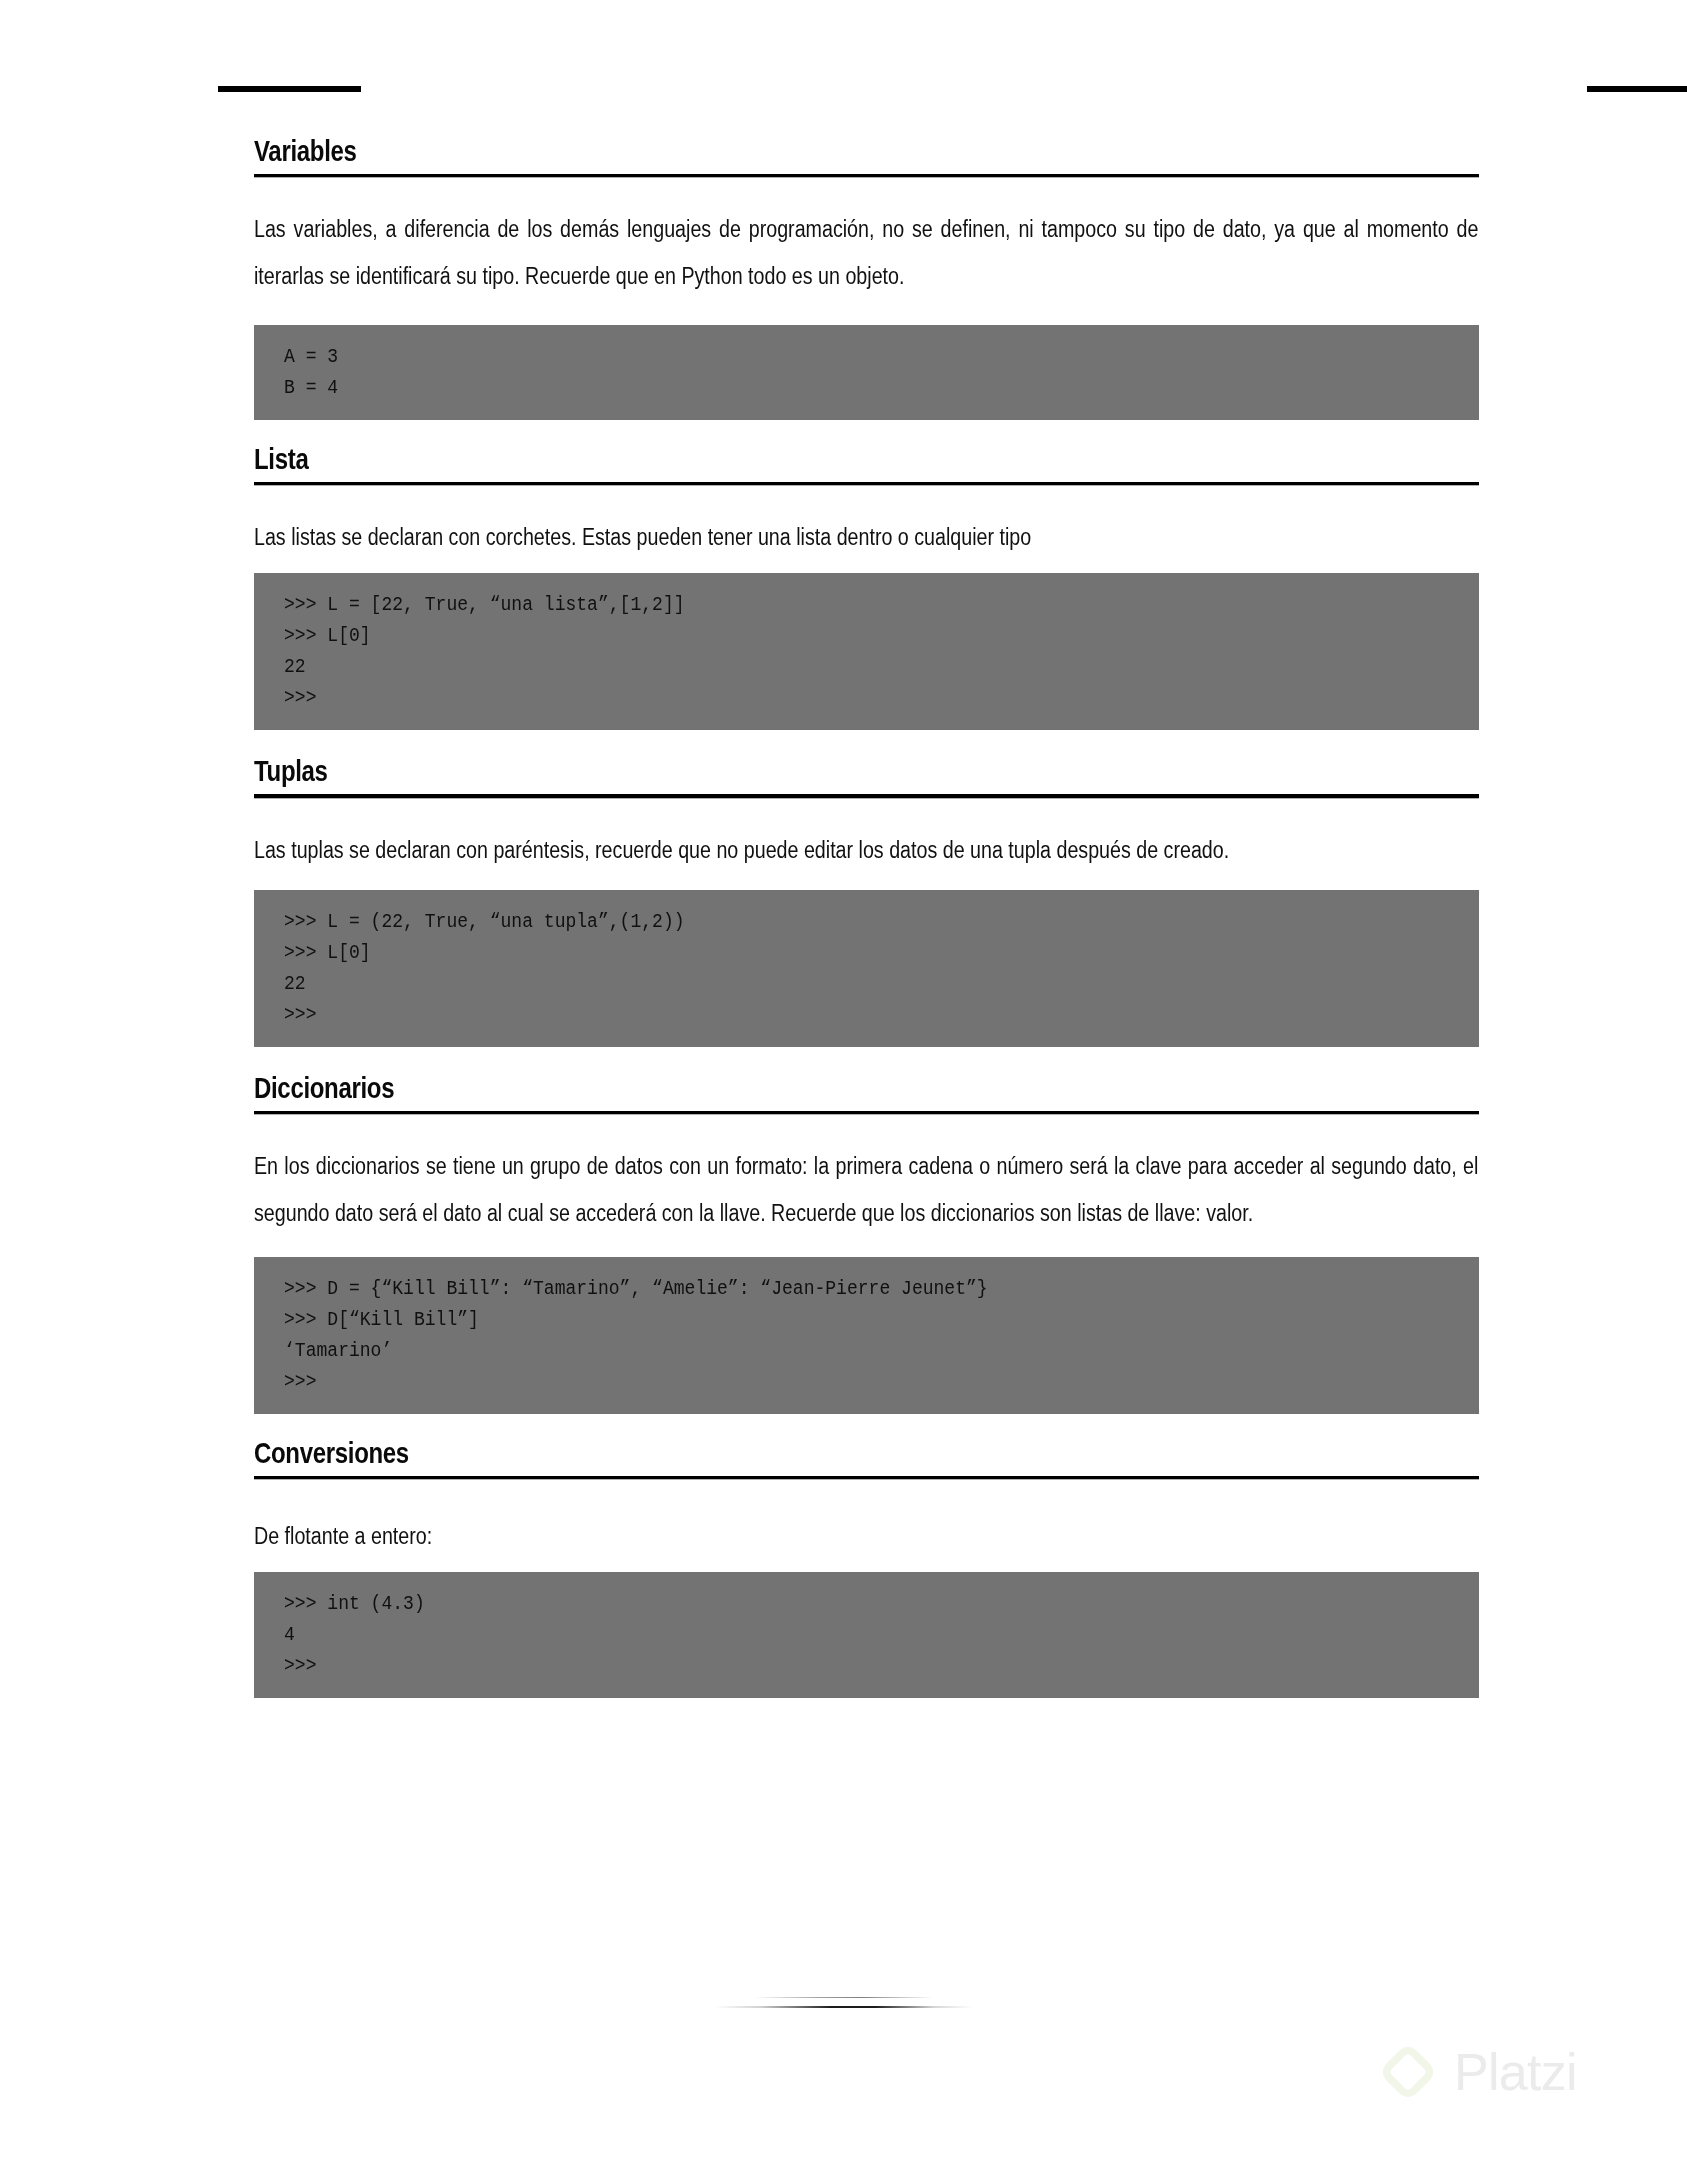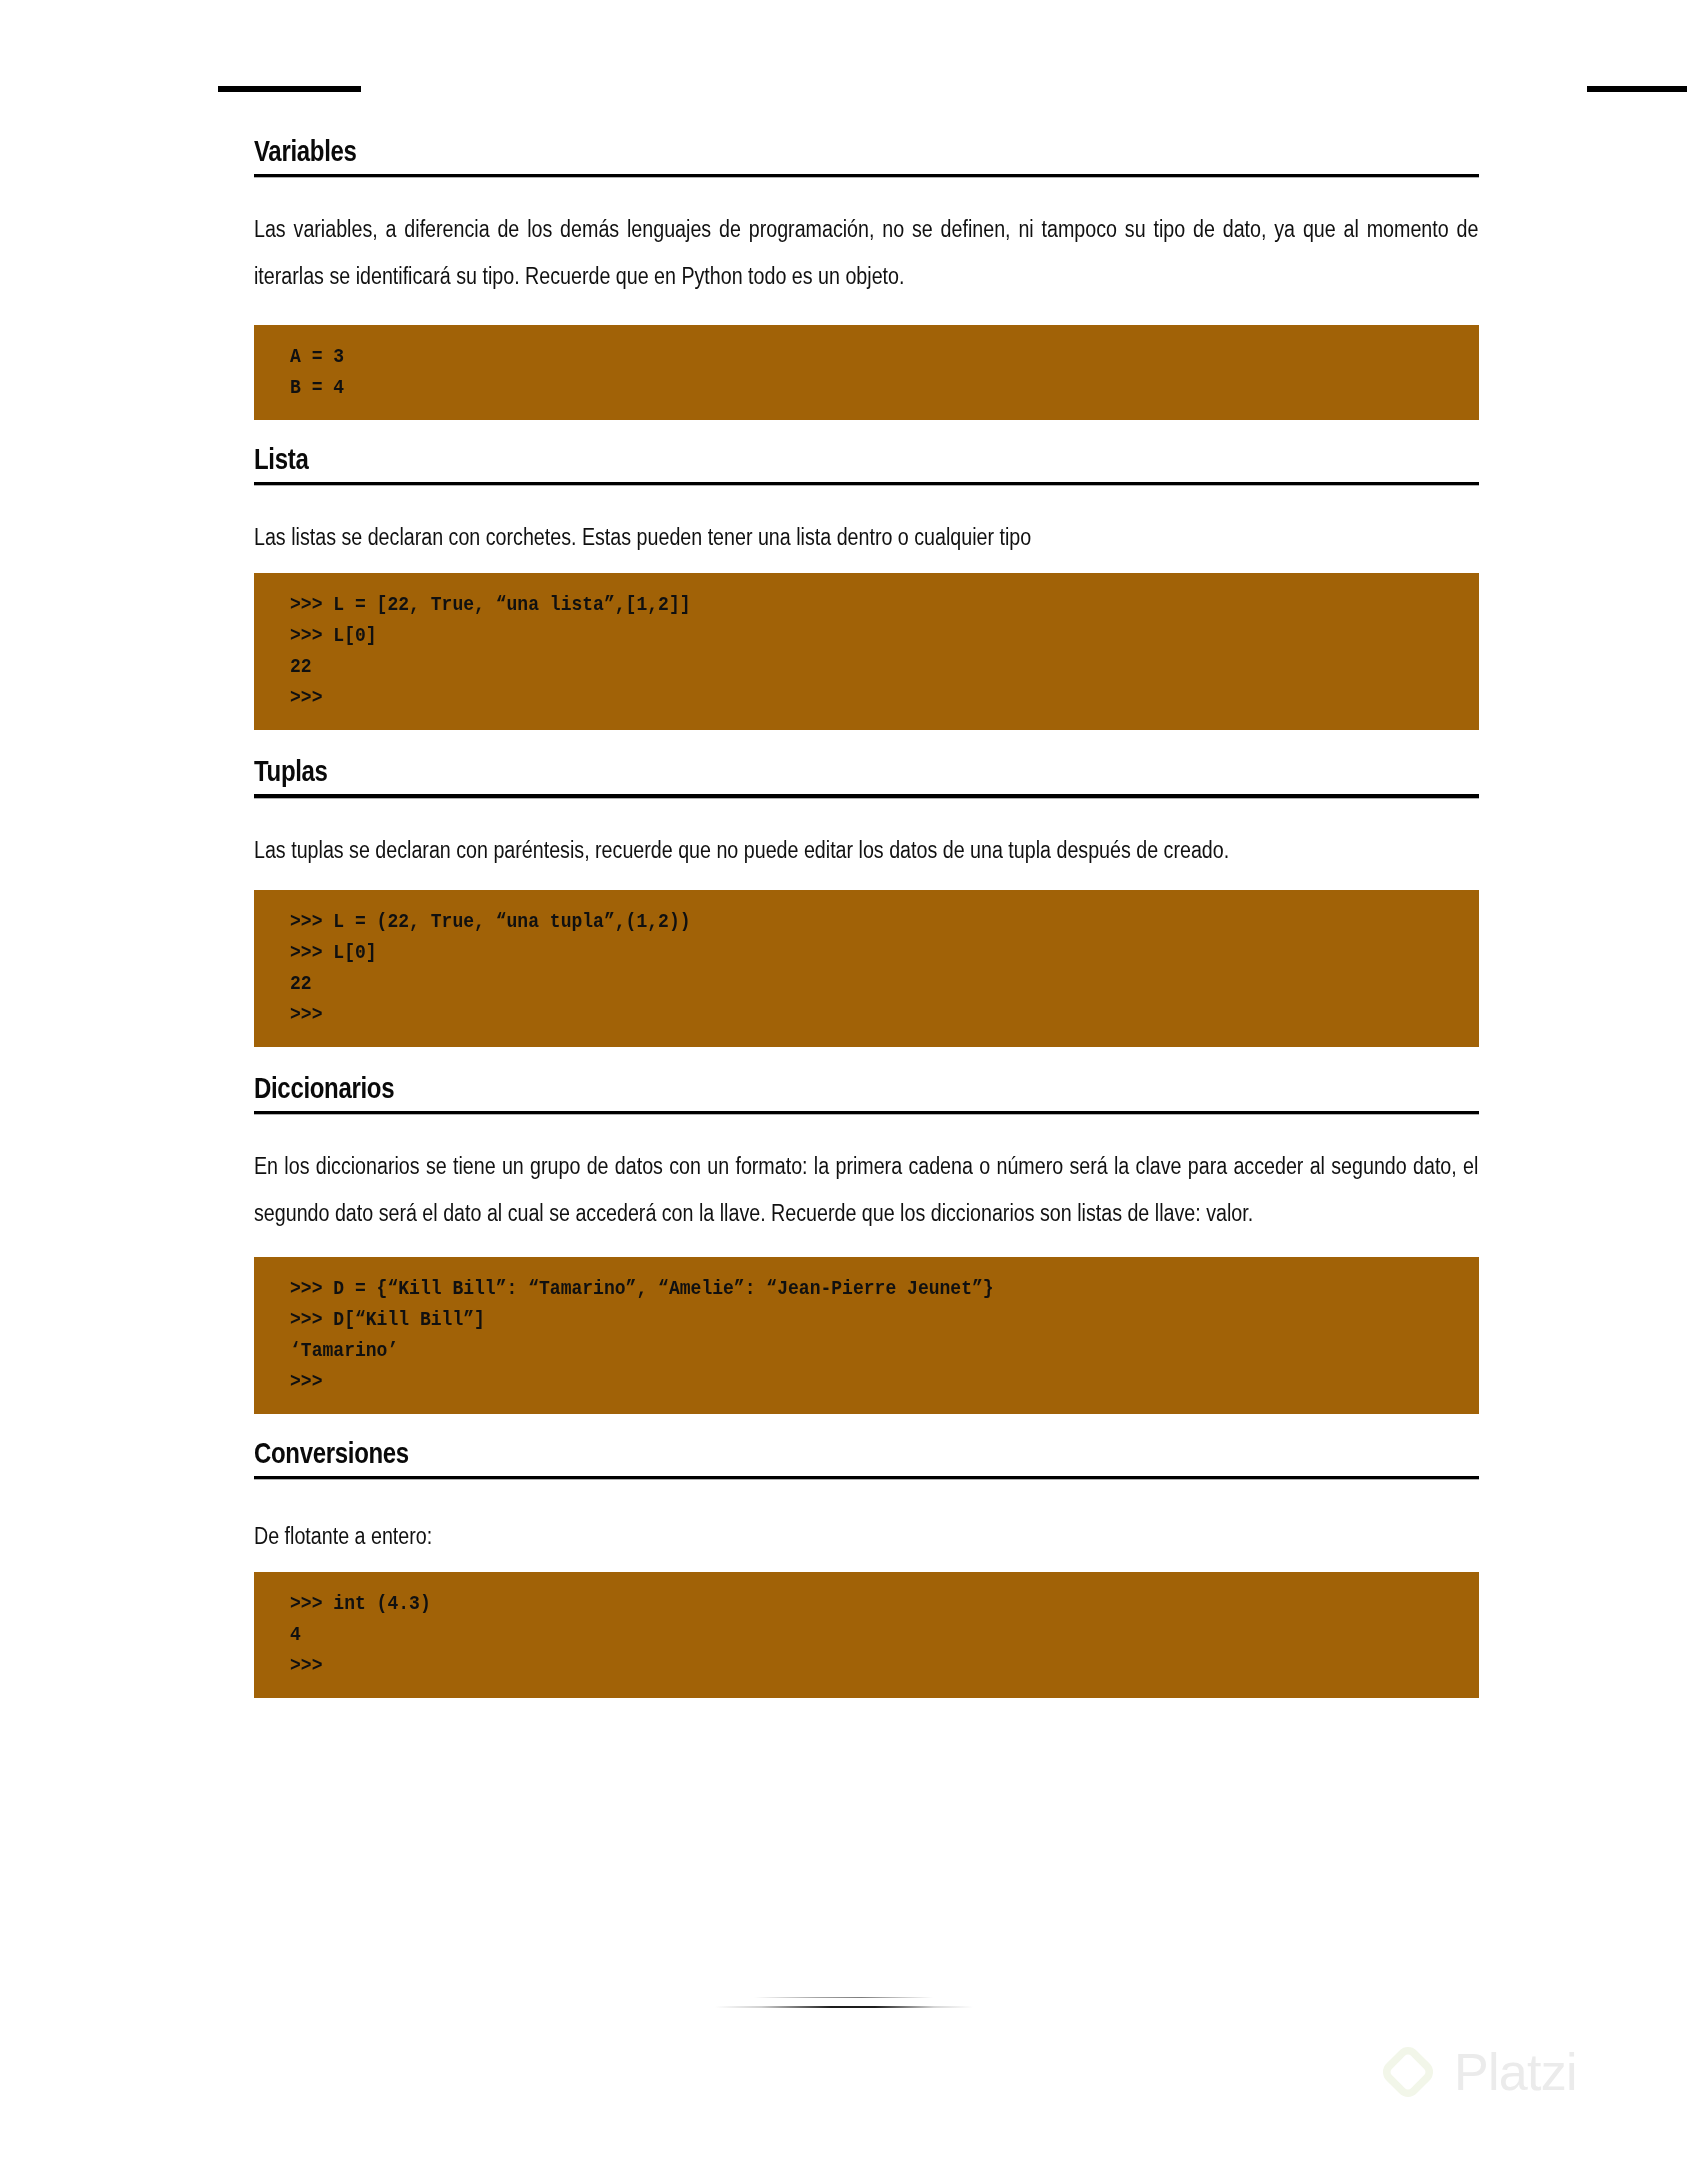--- a/index.html
+++ b/index.html
@@ -84,25 +84,24 @@
     text-justify: inter-word;
     transform: scaleX(0.855);
     transform-origin: left top;
     width: 116.9%;
     -webkit-font-smoothing: antialiased;
   }
   p.body-text.no-justify { text-align: left; }
 
   
   .code-block {
-    background: #a16207;
+    background: #737373;
     width: 100%;
     box-sizing: border-box;
-    padding: 16px 0 17px 14px;
-    font-weight: bold;
+    padding: 16px 0 17px 8px;
   }
   .code-block pre {
     margin: 0;
     padding: 0 0 0 25px;
     font-family: "Liberation Mono", "DejaVu Sans Mono", monospace;
     font-size: 20.5px;
     line-height: 31px;
     color: #101010;
     white-space: pre;
     transform: scaleX(0.88);

